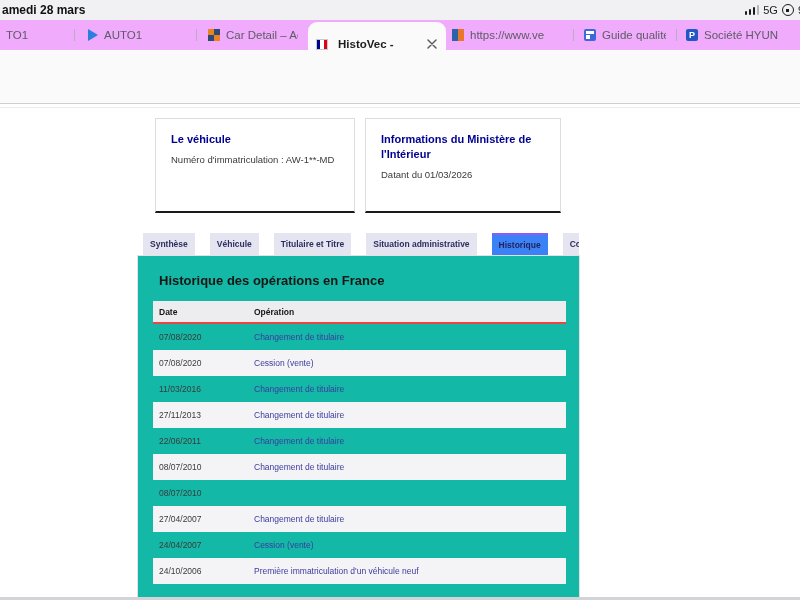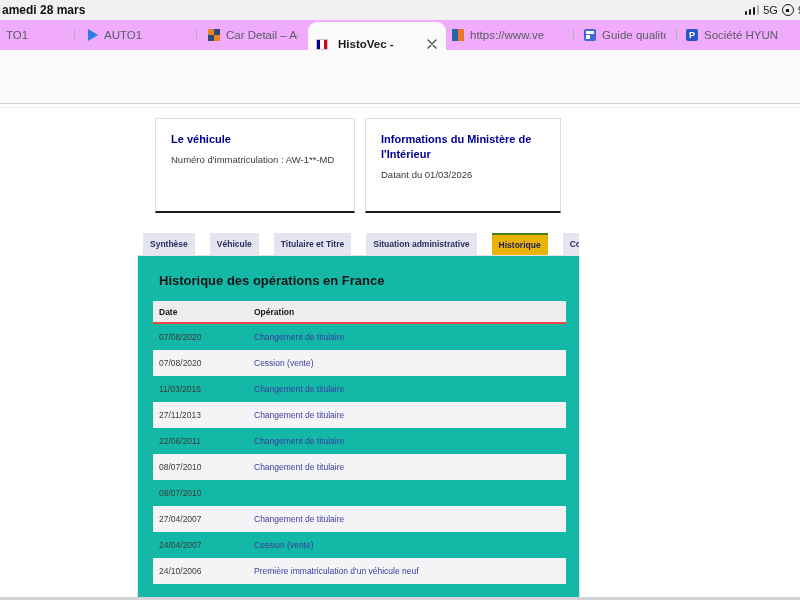--- a/index.html
+++ b/index.html
@@ -88,21 +88,21 @@
     background:#fff; padding:13px 15px; }
   .card-vehicle { left:155px; width:200px; height:95px; }
   .card-ministry { left:365px; width:196px; height:95px; }
   .card-title { font-size:11px; font-weight:700; color:#000091; line-height:1.35; margin-bottom:7px; }
   .card-body { font-size:9.5px; color:#3a3a3a; }
 
   .dsfr-tabs { position:absolute; left:143px; top:125px; width:436px; height:24px;
     display:flex; gap:15px; overflow:hidden; align-items:flex-start; }
   .dsfr-tab { height:22px; line-height:22px; padding:0 7px; background:#e5e4f1;
     color:#2e2e5e; font-size:8.5px; font-weight:700; white-space:nowrap; flex:0 0 auto; }
-  .dsfr-tab.active { background:#eab308; border-top:2px solid #4d7c0f; height:24px;
+  .dsfr-tab.active { background:#3b82f6; border-top:2px solid #8b5cf6; height:24px;
     line-height:21px; color:#24245c; }
 
   .panel { position:absolute; left:137px; top:147px; width:443px; height:345px;
     background:#14b8a6; border:1px solid #e2e2e6; border-bottom:none; }
   .section-title { margin:17px 0 0 21px; font-size:13px; font-weight:700; color:#161616; }
 
   .op-table { margin:13px 13px 0 15px; }
   .trow { display:grid; grid-template-columns:95px 1fr; align-items:center; min-height:26px;
     padding:0 6px; }
   .thead { background:#ededef; border-bottom:2px solid #ef4444; min-height:23px; }

